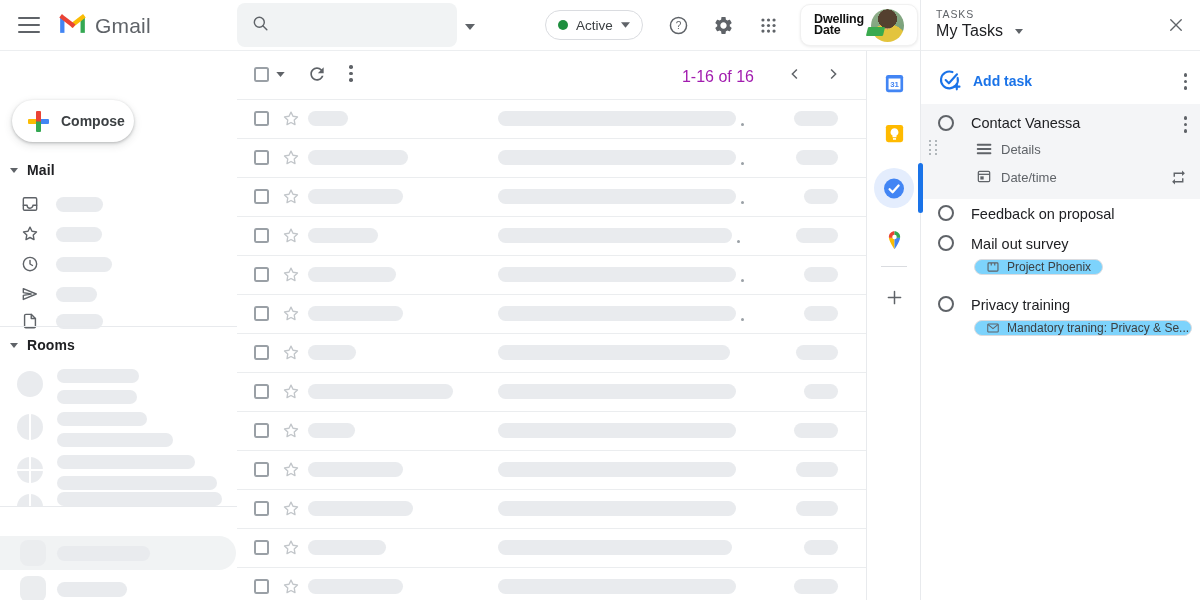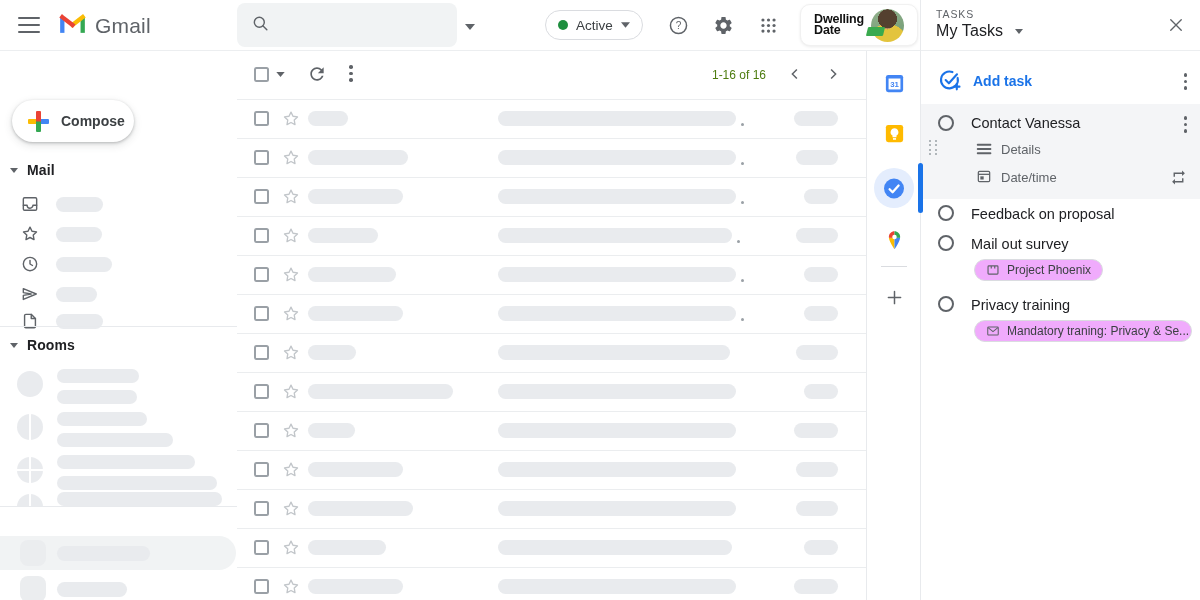--- a/index.html
+++ b/index.html
@@ -53,21 +53,21 @@
   .room-row.hl{background:#f1f3f4;border-radius:0 18px 18px 0;}
   .room-avatar{position:absolute;left:20px;top:4px;width:26px;height:26px;border-radius:8px;background:#ebedef;}
   .room-bar{position:absolute;left:57px;top:10px;height:15px;border-radius:7.5px;background:#e9ebee;}
 
   
   .list{position:absolute;left:237px;top:50px;width:629px;height:550px;background:#fff;}
   .toolbar{position:relative;height:49px;border-bottom:1px solid #ebedef;}
   .cb{width:15px;height:15px;border:2px solid #9aa0a6;border-radius:2.5px;box-sizing:border-box;background:#fff;cursor:pointer;}
   .toolbar .cb{position:absolute;left:17px;top:17px;}
   .tb-el{position:absolute;display:flex;align-items:center;justify-content:center;cursor:pointer;}
-  .count{position:absolute;right:100px;top:18px;font-size:12px;color:#4d7c0f;cursor:default;}
+  .count{position:absolute;right:112px;top:18px;font-size:16px;color:#a21caf;cursor:default;}
   .mail-row{position:relative;height:38px;border-bottom:1px solid #ebedef;cursor:pointer;background:#fff;}
   .mail-row .cb{position:absolute;left:17px;top:11px;}
   .mail-row .star{position:absolute;left:44px;top:9px;width:20px;height:20px;}
   .mail-row .sender{position:absolute;left:71px;top:11px;}
   .mail-row .subject{position:absolute;left:261px;top:11px;}
   .mail-row .dot{position:absolute;top:23px;width:3px;height:3px;border-radius:50%;background:#9aa0a6;}
   .mail-row .mdate{position:absolute;right:28px;top:11px;}
 
   
   .strip{position:absolute;left:866px;top:50px;width:54px;height:550px;border-left:1px solid #e8eaed;background:#fff;box-sizing:border-box;}
@@ -86,21 +86,21 @@
   .close-x{position:absolute;right:15px;top:16px;width:18px;height:18px;cursor:pointer;}
   .add-task{position:absolute;left:0;top:62px;width:279px;height:38px;cursor:pointer;}
   .add-task .icn{position:absolute;left:16px;top:6px;}
   .add-task .lbl{position:absolute;left:52px;top:11px;color:#1a73e8;font-size:14px;font-weight:bold;}
   .dots-v{display:flex;flex-direction:column;gap:3px;align-items:center;cursor:pointer;}
   .dots-v i{width:3.5px;height:3.5px;border-radius:50%;background:#5f6368;}
   .task-sel{position:absolute;left:0;top:104px;width:279px;height:95px;background:#f4f5f7;}
   .radio{width:16px;height:16px;border:2px solid #5f6368;border-radius:50%;box-sizing:border-box;background:transparent;cursor:pointer;}
   .t-title{font-size:14.5px;color:#202124;}
   .sub-label{font-size:13px;color:#5f6368;}
-  .chip{position:absolute;height:22px;border:1px solid #dadce0;border-radius:13px;display:flex;align-items:center;gap:7px;padding:0 11px;box-sizing:border-box;background:#f0abfc;cursor:pointer;white-space:nowrap;}
+  .chip{position:absolute;height:16px;border:1px solid #dadce0;border-radius:13px;display:flex;align-items:center;gap:7px;padding:0 11px;box-sizing:border-box;background:#7dd3fc;cursor:pointer;white-space:nowrap;}
   .chip .clbl{font-size:12px;color:#3c4043;}
   .abs{position:absolute;}
   .drag{position:absolute;left:7px;top:139px;width:10px;height:17px;display:grid;grid-template-columns:1fr 1fr;grid-auto-rows:1fr;gap:1px;cursor:grab;}
   .drag i{width:2.4px;height:2.4px;border-radius:50%;background:#9aa0a6;margin:auto;}
 </style>
 </head>
 <body>
 
 <div class="page">
 

